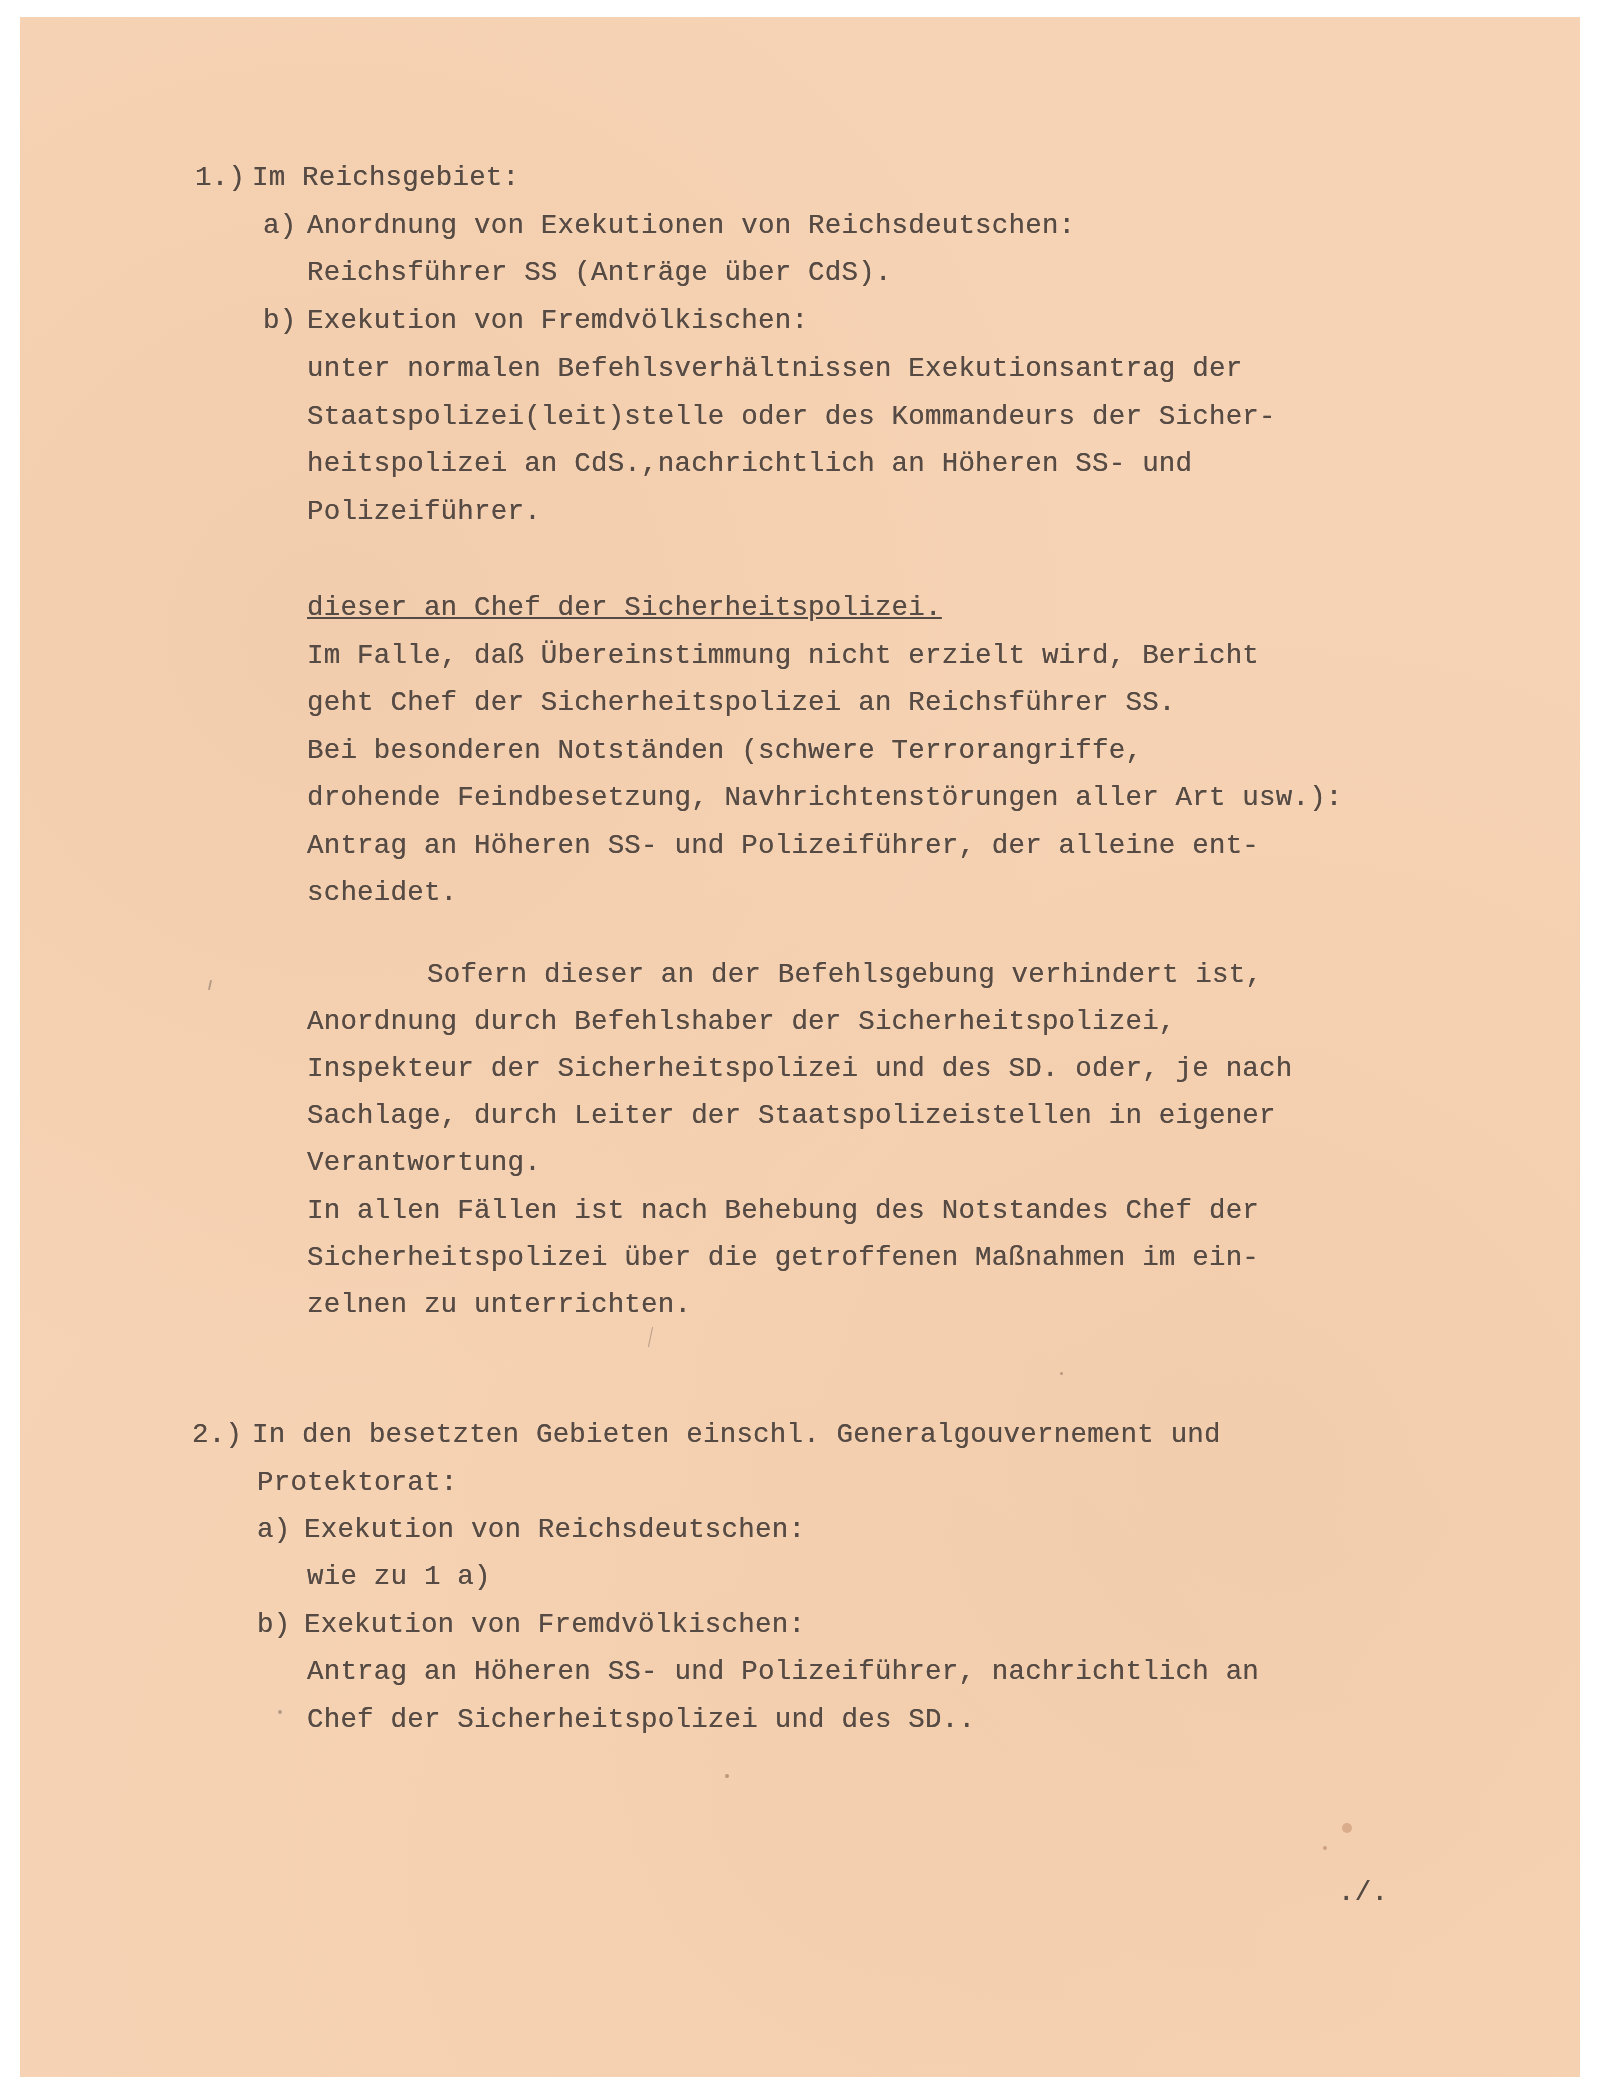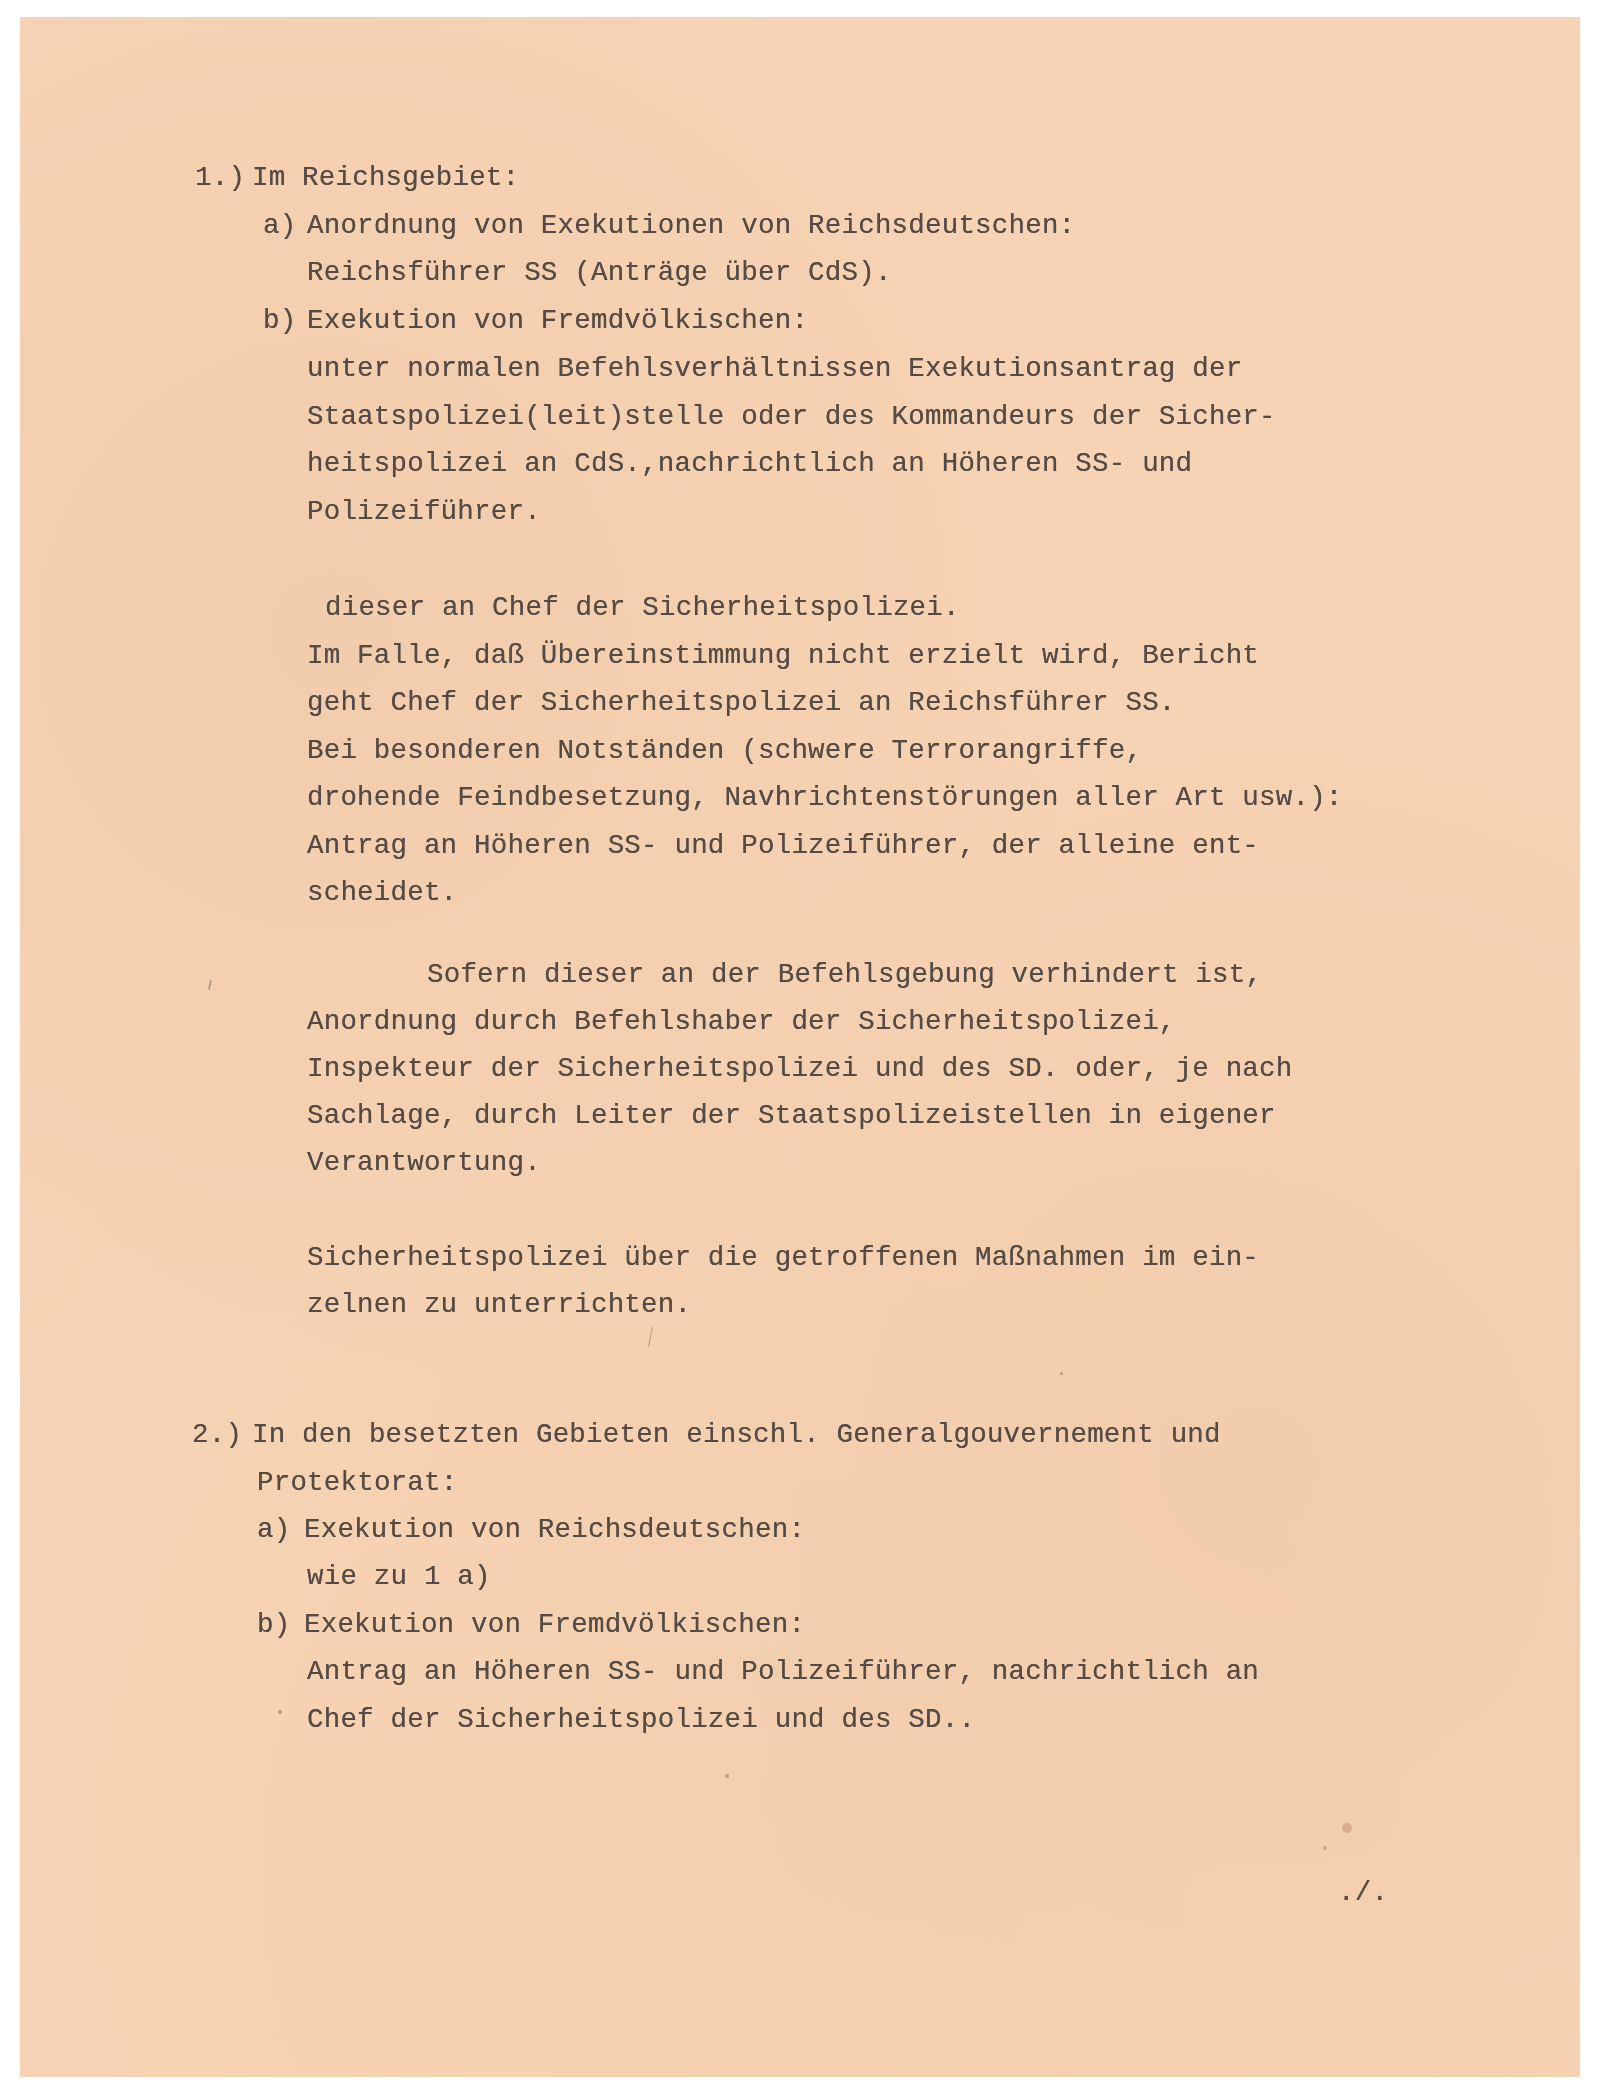--- a/index.html
+++ b/index.html
@@ -64,33 +64,34 @@
   <div class="line" style="left:287px; top:193px;">Anordnung von Exekutionen von Reichsdeutschen:</div>
   <div class="line" style="left:287px; top:240px;">Reichsführer SS (Anträge über CdS).</div>
 
   <div class="line" style="left:243px; top:288px;">b)</div>
   <div class="line" style="left:287px; top:288px;">Exekution von Fremdvölkischen:</div>
 
   <div class="line" style="left:287px; top:336px;">unter normalen Befehlsverhältnissen Exekutionsantrag der</div>
   <div class="line" style="left:287px; top:384px;">Staatspolizei(leit)stelle oder des Kommandeurs der Sicher-</div>
   <div class="line" style="left:287px; top:431px;">heitspolizei an CdS.,nachrichtlich an Höheren SS- und</div>
   <div class="line" style="left:287px; top:479px;">Polizeiführer.</div>
-  <div class="line" style="left:305px; top:575px;">dieser an Chef der Sicherheitspolizei.</div>
+  <div class="line" style="left:287px; top:575px;text-decoration:underline;">dieser an Chef der Sicherheitspolizei.</div>
   <div class="line" style="left:287px; top:623px;">Im Falle, daß Übereinstimmung nicht erzielt wird, Bericht</div>
   <div class="line" style="left:287px; top:670px;">geht Chef der Sicherheitspolizei an Reichsführer SS.</div>
   <div class="line" style="left:287px; top:718px;">Bei besonderen Notständen (schwere Terrorangriffe,</div>
   <div class="line" style="left:287px; top:765px;">drohende Feindbesetzung, Navhrichtenstörungen aller Art usw.):</div>
   <div class="line" style="left:287px; top:813px;">Antrag an Höheren SS- und Polizeiführer, der alleine ent-</div>
   <div class="line" style="left:287px; top:860px;font-family:Liberation Mono, monospace;">scheidet.</div>
 
   <div class="line" style="left:407px; top:942px;">Sofern dieser an der Befehlsgebung verhindert ist,</div>
   <div class="line" style="left:287px; top:989px;">Anordnung durch Befehlshaber der Sicherheitspolizei,</div>
   <div class="line" style="left:287px; top:1036px;">Inspekteur der Sicherheitspolizei und des SD. oder, je nach</div>
   <div class="line" style="left:287px; top:1083px;">Sachlage, durch Leiter der Staatspolizeistellen in eigener</div>
   <div class="line" style="left:287px; top:1130px;">Verantwortung.</div>
+  <div class="line" style="left:287px; top:1178px;">In allen Fällen ist nach Behebung des Notstandes Chef der</div>
   <div class="line" style="left:287px; top:1225px;">Sicherheitspolizei über die getroffenen Maßnahmen im ein-</div>
   <div class="line" style="left:287px; top:1272px;">zelnen zu unterrichten.</div>
 
   <div class="line" style="left:172px; top:1402px;">2.)</div>
   <div class="line" style="left:232px; top:1402px;">In den besetzten Gebieten einschl. Generalgouvernement und</div>
   <div class="line" style="left:237px; top:1450px;">Protektorat:</div>
 
   <div class="line" style="left:237px; top:1497px;">a)</div>
   <div class="line" style="left:284px; top:1497px;">Exekution von Reichsdeutschen:</div>
   <div class="line" style="left:287px; top:1544px;">wie zu 1 a)</div>

